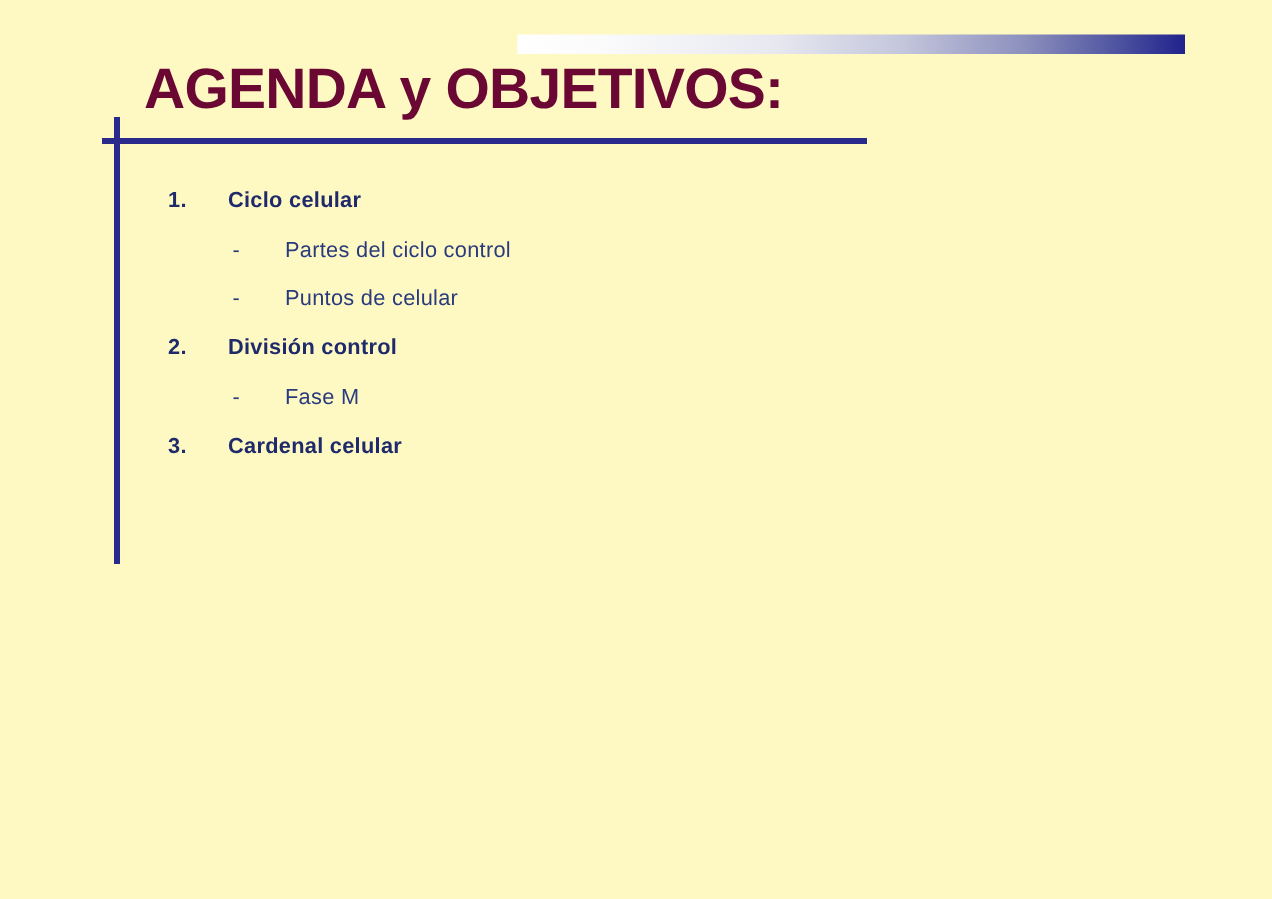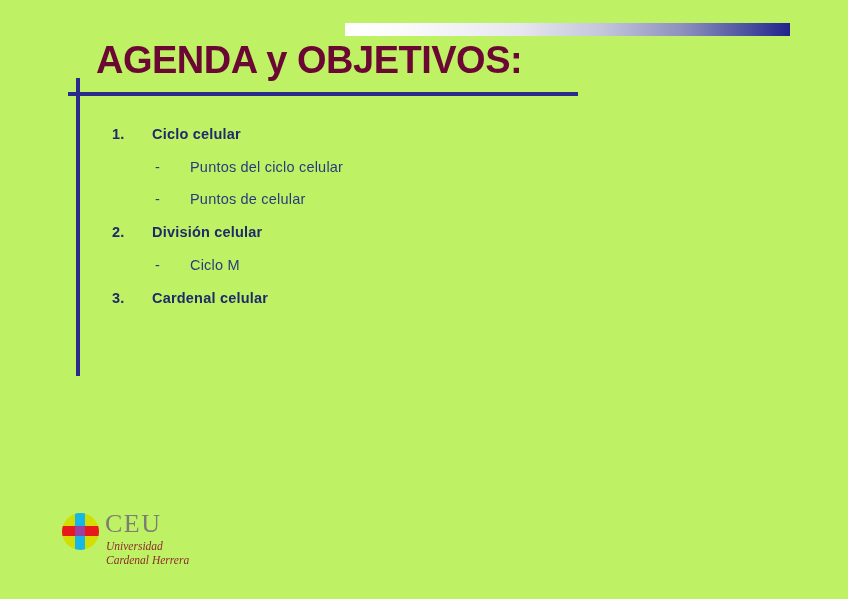--- a/index.html
+++ b/index.html
@@ -7,21 +7,21 @@
     padding: 0;
     background: #ffffff;
   }
   body {
     font-family: "Liberation Sans", sans-serif;
   }
   #slide {
     position: relative;
     width: 848px;
     height: 599px;
-    background: #bef264;
+    background: #fef9c3;
     overflow: hidden;
   }
 
   
   #gradient-bar {
     position: absolute;
     left: 345px;
     top: 23px;
     width: 445px;
     height: 13px;
@@ -173,51 +173,39 @@
 
   <div id="agenda-list">
 
     <div class="agenda-row level1" style="top:126px;">
       <span class="marker">1.</span>
       <span class="row-text">Ciclo celular</span>
     </div>
 
     <div class="agenda-row level2" style="top:159px;">
       <span class="marker">-</span>
-      <span class="row-text">Puntos del ciclo celular</span>
+      <span class="row-text">Partes del ciclo control</span>
     </div>
 
     <div class="agenda-row level2" style="top:191px;">
       <span class="marker">-</span>
       <span class="row-text">Puntos de celular</span>
     </div>
 
     <div class="agenda-row level1" style="top:224px;">
       <span class="marker">2.</span>
-      <span class="row-text">División celular</span>
+      <span class="row-text">División control</span>
     </div>
 
     <div class="agenda-row level2" style="top:257px;">
       <span class="marker">-</span>
-      <span class="row-text">Ciclo M</span>
+      <span class="row-text">Fase M</span>
     </div>
 
     <div class="agenda-row level1" style="top:290px;">
       <span class="marker">3.</span>
       <span class="row-text">Cardenal celular</span>
     </div>
 
   </div>
 
-  <div id="ceu-logo">
-    <div id="logo-mark">
-      <div id="logo-bar-h"></div>
-      <div id="logo-bar-v"></div>
-      <div id="logo-center"></div>
-    </div>
-    <div id="logo-wordmark">CEU</div>
-    <div id="logo-tagline">
-      <span>Universidad</span>
-      <span>Cardenal Herrera</span>
-    </div>
-  </div>
 
 </div>
 
 </body></html>

